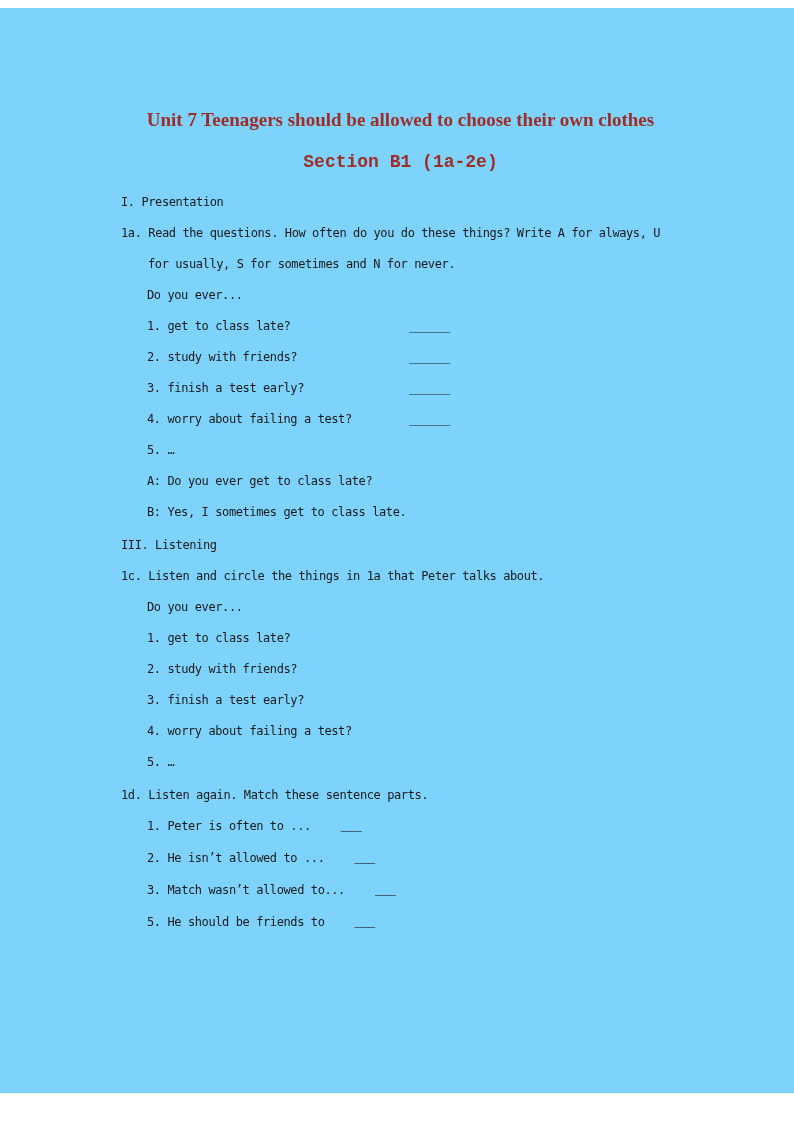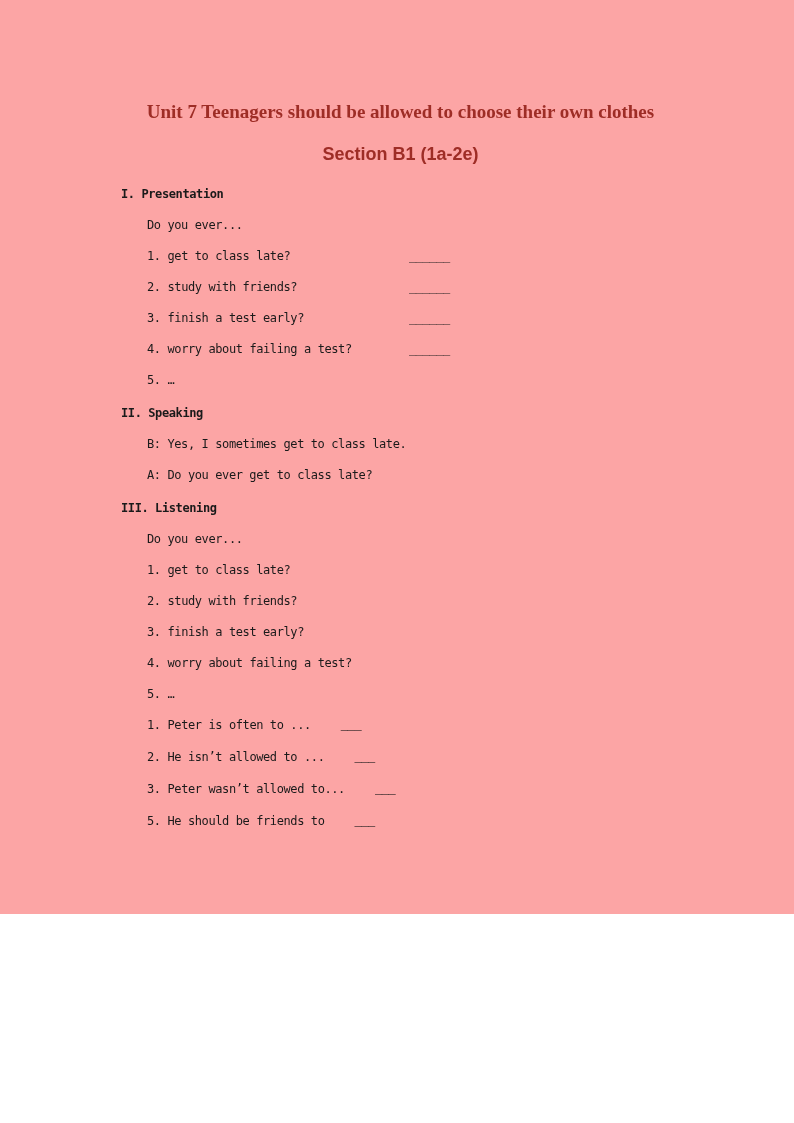--- a/index.html
+++ b/index.html
@@ -1,56 +1,56 @@
 <!DOCTYPE html>
 <html><head>
   <meta charset="utf-8">
   <style>
     html, body { margin: 0; padding: 0; }
     body { background: #ffffff; }
 
     .page {
       position: relative;
       width: 794px;
-      height: 914px;
-      margin: 0 auto;
-      background: #fca5a5;
+      height: 1085px;
+      margin: 8px auto;
+      background: #7dd3fc;
       padding: 100px 114px 40px 121px;
       box-sizing: border-box;
       font-family: "DejaVu Sans Mono", "Liberation Mono", monospace;
       font-size: 12px;
       letter-spacing: -0.4px;
       color: #1a1a1a;
       overflow: hidden;
     }
 
     .doc-title {
       font-family: "Liberation Serif", "DejaVu Serif", serif;
       font-weight: bold;
       font-size: 19px;
       letter-spacing: 0;
       color: #9e2d26;
       text-align: center;
       line-height: 24px;
     }
 
     .doc-subtitle {
-      font-family: Liberation Sans, sans-serif;
+      font-family: Liberation Mono, monospace;
       font-weight: bold;
       font-size: 18px;
       letter-spacing: 0;
       color: #9e2d26;
       text-align: center;
       line-height: 24px;
       margin-top: 18px;
     }
 
     .content { margin-top: 13px; line-height: 31px; }
 
-    .heading { font-weight: bold; margin-top: 2px; }
+    .heading { font-weight: normal; margin-top: 2px; }
 
     .hang { padding-left: 27px; text-indent: -27px; }
     .gap-top { margin-top: 2px; }
     .indent { padding-left: 26px; }
 
     .qrow { display: flex; }
     .qrow .qtext { flex: 0 0 262px; }
 
     .blank, .match-gap { white-space: pre; text-align: center; }
     .match-gap { margin-left: 30px; font-family: Liberation Mono, monospace; }
@@ -60,20 +60,21 @@
 
 <div class="page">
 
   <div class="doc-title">Unit 7 Teenagers should be allowed to choose their own clothes</div>
   <div class="doc-subtitle">Section B1 (1a-2e)</div>
 
   <div class="content">
 
     <div class="heading">I. Presentation</div>
 
+    <div class="hang"><span>1a.</span> <span>Read the questions. How often do you do these things? Write A for always, U for usually, S for sometimes and N for never.</span></div>
 
     <div class="indent">Do you ever...</div>
 
     <div class="indent qrow">
         <span class="qtext"><span>1.</span> <span>get to class late?</span></span>
         <span class="blank">______</span>
       </div>
 
     <div class="indent qrow">
         <span class="qtext"><span>2.</span> <span>study with friends?</span></span>
@@ -88,41 +89,42 @@
     <div class="indent qrow">
         <span class="qtext"><span>4.</span> <span>worry about failing a test?</span></span>
         <span class="blank">______</span>
       </div>
 
     <div class="indent qrow">
         <span class="qtext"><span>5.</span> <span>…</span></span>
         <span class="blank"></span>
       </div>
 
-    <div class="heading">II. Speaking</div>
 
 
+    <div class="indent">A: Do you ever get to class late?</div>
     <div class="indent">B: Yes, I sometimes get to class late.</div>
-    <div class="indent">A: Do you ever get to class late?</div>
 
     <div class="heading">III. Listening</div>
 
+    <div class="hang"><span>1c.</span> <span>Listen and circle the things in 1a that Peter talks about.</span></div>
 
     <div class="indent">Do you ever...</div>
 
     <div class="indent"><span>1.</span> <span>get to class late?</span></div>
     <div class="indent"><span>2.</span> <span>study with friends?</span></div>
     <div class="indent"><span>3.</span> <span>finish a test early?</span></div>
     <div class="indent"><span>4.</span> <span>worry about failing a test?</span></div>
     <div class="indent"><span>5.</span> <span>…</span></div>
 
+    <div class="hang gap-top"><span>1d.</span> <span>Listen again. Match these sentence parts.</span></div>
 
     <div class="indent"><span>1.</span> <span>Peter is often to ...</span><span class="match-gap">___</span></div>
 
     <div class="indent"><span>2.</span> <span>He isn’t allowed to ...</span><span class="match-gap">___</span></div>
 
-    <div class="indent"><span>3.</span> <span>Peter wasn’t allowed to...</span><span class="match-gap">___</span></div>
+    <div class="indent"><span>3.</span> <span>Match wasn’t allowed to...</span><span class="match-gap">___</span></div>
 
 
     <div class="indent"><span>5.</span> <span>He should be friends to</span><span class="match-gap">___</span></div>
 
   </div>
 </div>
 
 </body></html>

